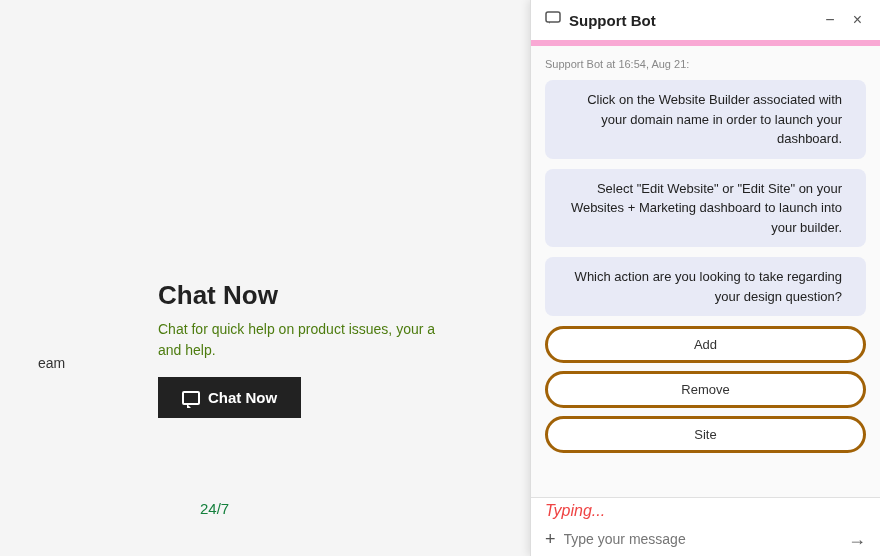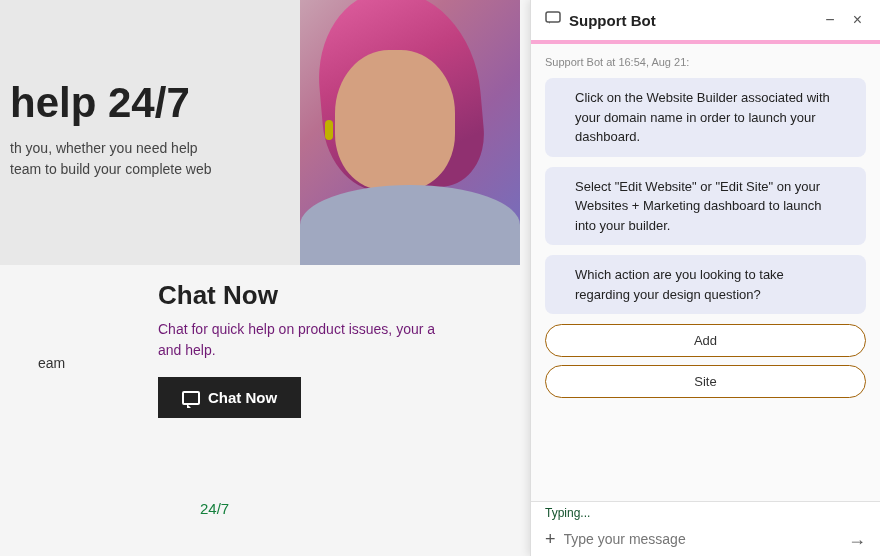--- a/index.html
+++ b/index.html
@@ -70,21 +70,21 @@
 
     .section-title {
       font-size: 26px;
       font-weight: bold;
       color: #222;
       margin-bottom: 8px;
     }
 
     .section-desc {
       font-size: 14px;
-      color: #701a75;
+      color: #4d7c0f;
       line-height: 1.5;
       margin-bottom: 16px;
     }
 
     .chat-now-btn {
       display: inline-flex;
       align-items: center;
       gap: 8px;
       background: #222;
       color: #fff;
@@ -147,21 +147,21 @@
       display: flex;
       flex-direction: column;
       box-shadow: -2px 0 8px rgba(0,0,0,0.1);
     }
 
     .chat-header {
       display: flex;
       align-items: center;
       justify-content: space-between;
       padding: 10px 14px;
-      border-bottom: 4px solid #f9a8d4;
+      border-bottom: 6px solid #f9a8d4;
       background: #fff;
       min-height: 40px;
     }
 
     .chat-header-left {
       display: flex;
       align-items: center;
       gap: 8px;
     }
 
@@ -201,56 +201,58 @@
 
     .chat-timestamp {
       font-size: 11px;
       color: #888;
       margin-bottom: 10px;
     }
 
     .chat-bubble {
       background: #e8eaf6;
       border-radius: 8px;
-      padding: 10px 30px;
+      padding: 10px 24px;
       font-size: 13px;
       color: #222;
       line-height: 1.5;
       margin-bottom: 10px;
       max-width: 100%;
+      text-align: right;
     }
 
     .chat-options {
       display: flex;
       flex-direction: column;
       gap: 8px;
       margin-top: 8px;
     }
 
     .chat-option-btn {
       background: #fff;
-      border: 1px solid #a16207;
+      border: 3px solid #a16207;
       border-radius: 20px;
       padding: 8px 16px;
       font-size: 13px;
       color: #333;
       cursor: pointer;
       text-align: center;
       width: 100%;
     }
 
     .chat-footer {
       border-top: 1px solid #e0e0e0;
       background: #fff;
     }
 
     .chat-typing {
       padding: 4px 14px 2px;
-      font-size: 12px;
-      color: #14532d;
+      font-size: 16px;
+      color: #ef4444;
+      font-style: italic;
     }
 
     .chat-input-row {
       display: flex;
       align-items: center;
       padding: 8px 14px;
       gap: 8px;
     }
 
     .chat-add-btn {
@@ -341,39 +343,20 @@
       height: 80px;
       background: #a0a8c0;
       border-radius: 50% 50% 0 0;
     }
   </style>
 </head>
 <body>
 
 <div class="bg-page">
 
-  <div class="hero-section">
-
-    <div class="hero-image">
-      <div class="hair-area">
-        <div class="pink-hair"></div>
-        <div class="face-area"></div>
-        <div class="earring"></div>
-        <div class="shoulder"></div>
-      </div>
-    </div>
-
-    <div class="hero-text">
-      <div class="hero-title">help 24/7</div>
-      <div class="hero-subtitle">
-        <div>th you, whether you need help</div>
-        <div>team to build your complete web</div>
-      </div>
-    </div>
-  </div>
 
   <div class="left-label">eam</div>
 
   <div class="content-section">
     <div class="section-title">Chat Now</div>
     <div class="section-desc">
       <span>Chat for quick help on product issues, your a</span><br>
       <span>and help.</span>
     </div>
     <button class="chat-now-btn">
@@ -414,20 +397,21 @@
     <div class="chat-bubble">
       <span>Select "Edit Website" or "Edit Site" on your Websites + Marketing dashboard to launch into your builder.</span>
     </div>
 
     <div class="chat-bubble">
       <span>Which action are you looking to take regarding your design question?</span>
     </div>
 
     <div class="chat-options">
       <button class="chat-option-btn">Add</button>
+      <button class="chat-option-btn">Remove</button>
       <button class="chat-option-btn">Site</button>
     </div>
   </div>
 
   <div class="chat-footer">
     <div class="chat-typing">Typing...</div>
     <div class="chat-input-row">
       <button class="chat-add-btn">+</button>
       <input class="chat-input" type="text" placeholder="Type your message" style="">
       <button class="chat-send-btn">→</button>

